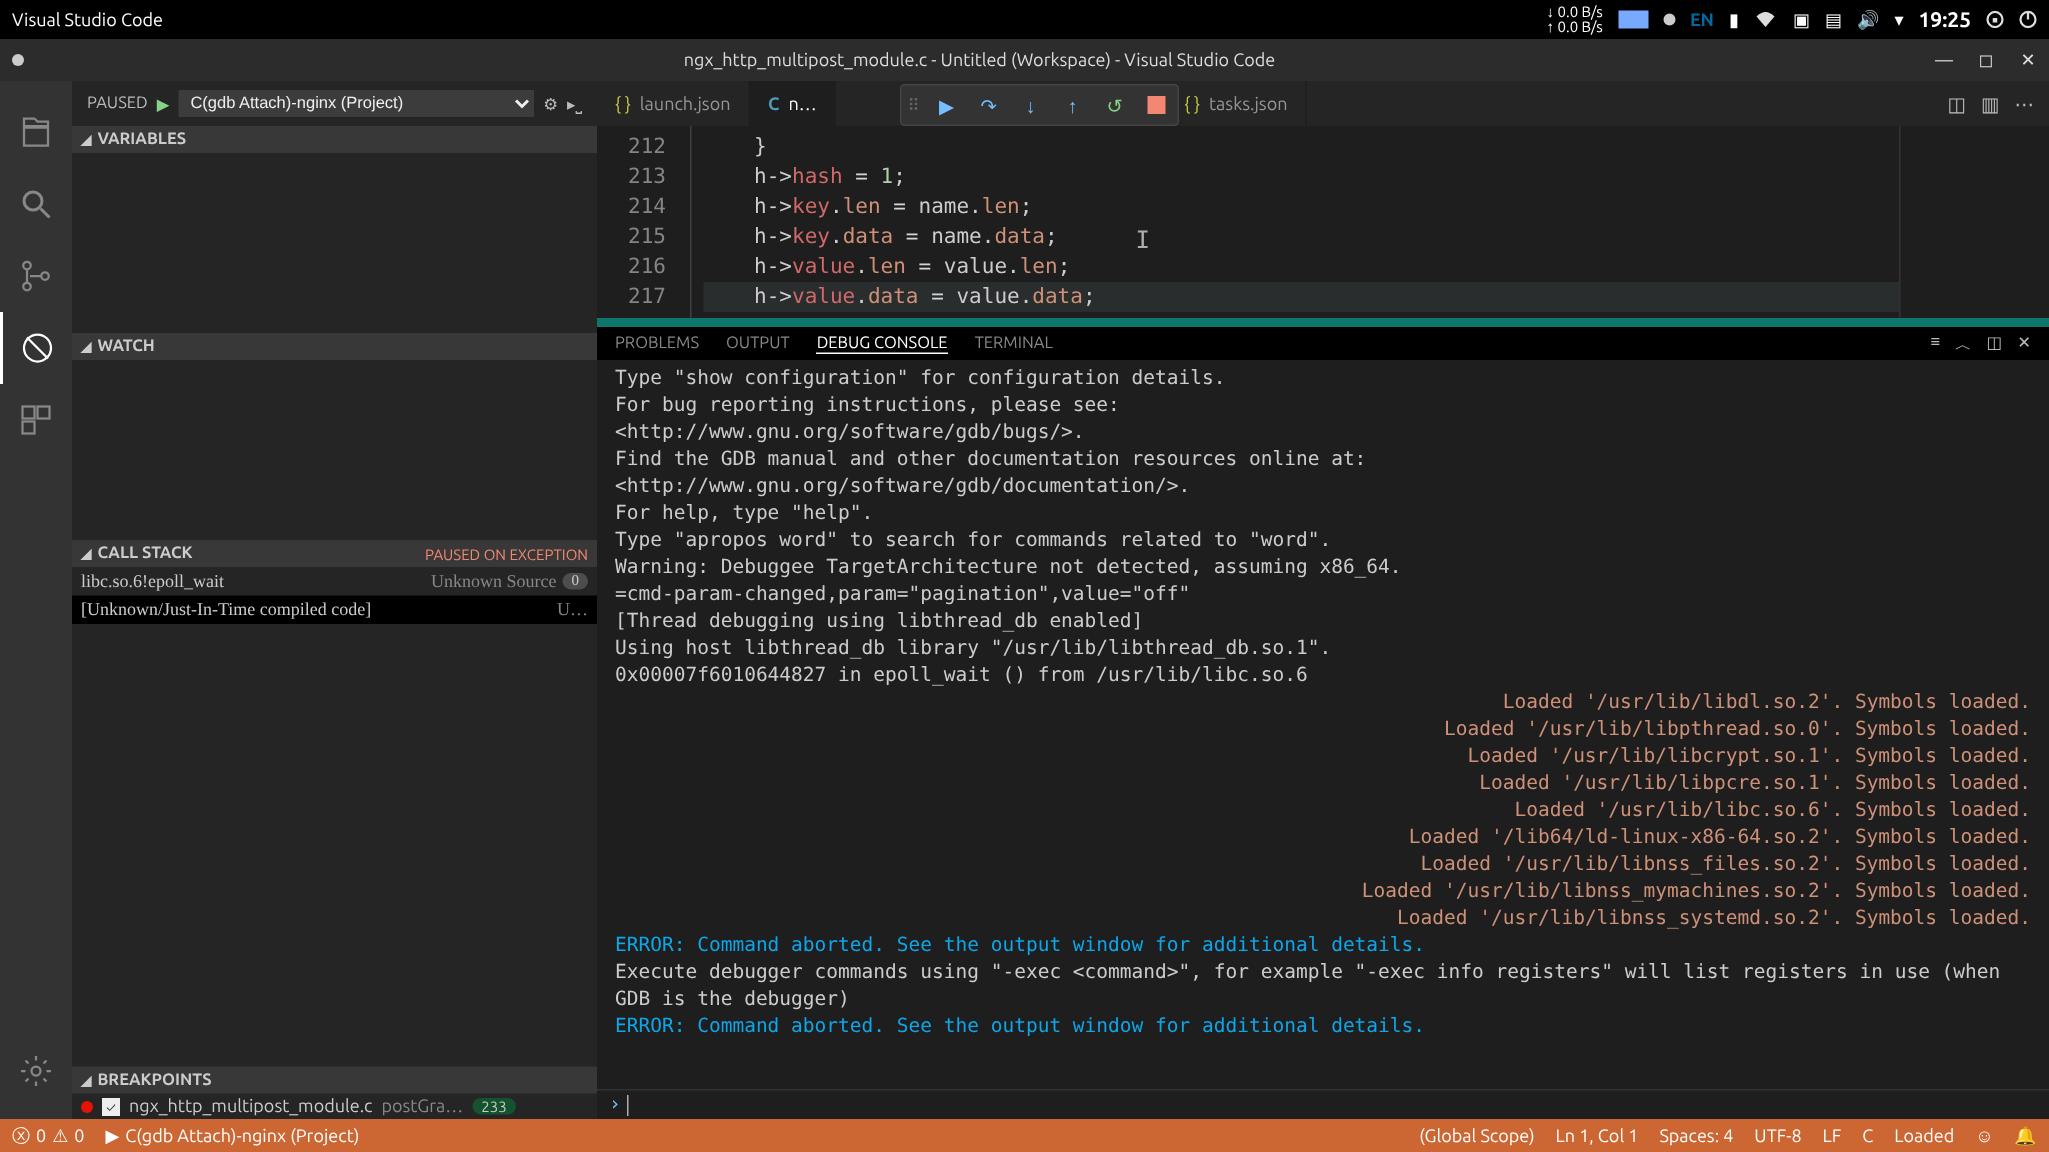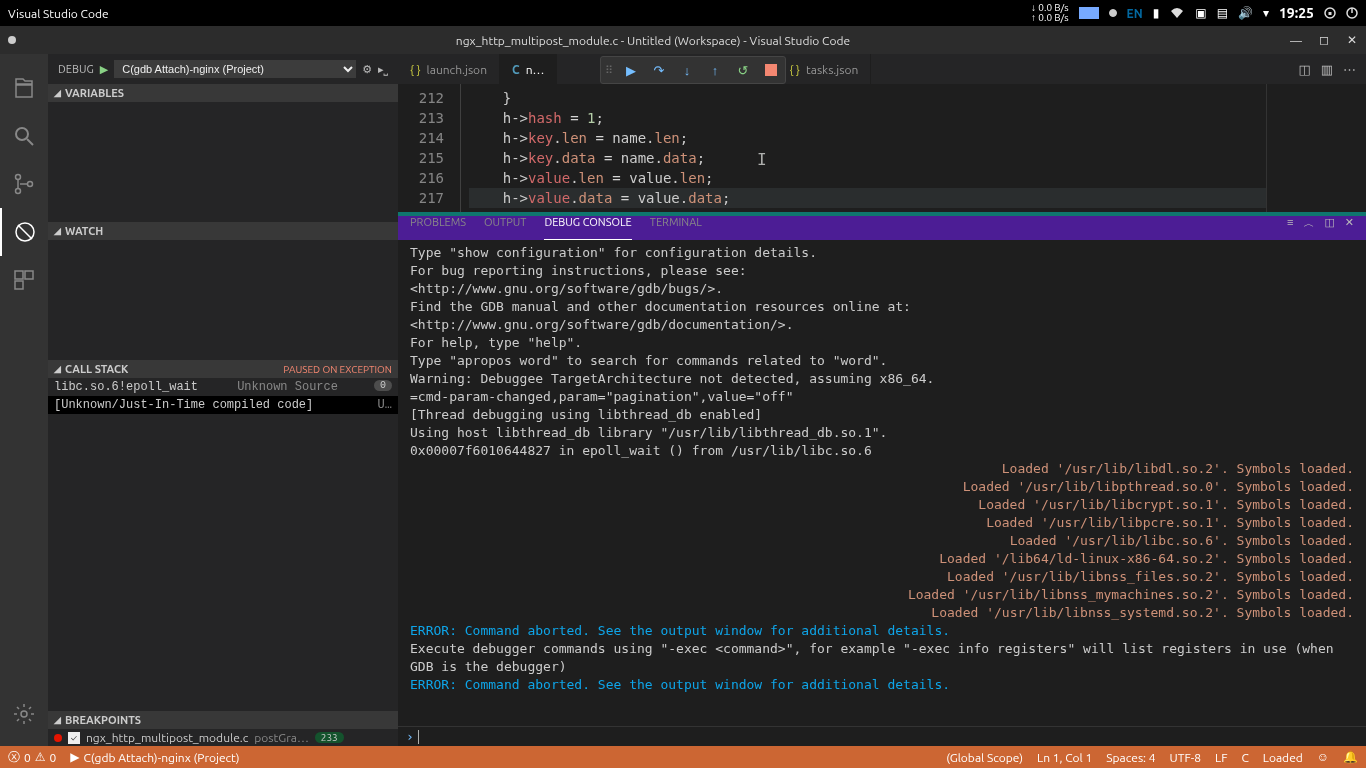--- a/index.html
+++ b/index.html
@@ -29,21 +29,21 @@
 .sidebar .dbg-head { height: 30px; display: flex; align-items: center; padding: 0 10px; gap: 6px; color: #bbb; }
 .sidebar .dbg-head select { background: #3c3c3c; color: #eee; border: none; font-size: 11px; padding: 2px 4px; flex: 1; }
 .sidebar .play-btn { color: #89d185; cursor: pointer; }
 .sidebar .section-hdr { background: #383838; color: #ccc; padding: 3px 6px; font-size: 11px; font-weight: bold; display: flex; align-items: center; }
 .sidebar .section-hdr .twisty { margin-right: 4px; font-size: 9px; }
 .sidebar .section-hdr .badge-right { margin-left: auto; color: #f48771; font-weight: normal; font-size: 10px; }
 .sidebar .section-body { flex: 0 0 auto; }
 .sidebar .variables-body { height: 120px; }
 .sidebar .watch-body { height: 120px; }
 .sidebar .callstack-body {  }
-.sidebar .cs-row { display: flex; padding: 2px 6px; font-family: Liberation Mono, monospace; font-size: 12px; color: #ccc; align-items: flex-start; gap: 32px; }
+.sidebar .cs-row { display: flex; padding: 2px 6px; font-family: Liberation Serif, serif; font-size: 12px; color: #ccc; align-items: center; }
 .sidebar .cs-row.sel { background: #000000; }
 .sidebar .cs-row .fn { flex: 1; white-space: nowrap; overflow: hidden; text-overflow: ellipsis; }
 .sidebar .cs-row .src { color: #888; margin-left: 6px; white-space: nowrap; }
 .sidebar .cs-row .num { background: #4d4d4d; color: #ccc; border-radius: 8px; padding: 0 6px; font-size: 10px; margin-left: 4px; }
 .sidebar .bp-row { display: flex; align-items: center; padding: 2px 6px; font-size: 12px; gap: 6px; }
 .bp-dot { width: 8px; height: 8px; background: #e51400; border-radius: 50%; }
 .bp-chk { width: 12px; height: 12px; background: #eee; display: inline-flex; align-items: center; justify-content: center; font-size: 9px; color: #333; }
 
 .editor { flex: 1; display: flex; flex-direction: column; background: #1e1e1e; min-width: 0; }
 .tabs { height: 30px; background: #252526; display: flex; align-items: stretch; }
@@ -67,21 +67,21 @@
 
 .minimap { width: 100px; background: #1e1e1e; border-left: 1px solid #333; }
 
 .debug-toolbar { position: absolute; top: 56px; left: 600px; background: #333; border: 1px solid #454545; border-radius: 3px; display: flex; align-items: center; padding: 3px 4px; gap: 8px; z-index: 50; }
 .debug-toolbar .grip { color: #666; cursor: move; font-size: 11px; }
 .debug-toolbar .dtb { width: 20px; height: 20px; display: flex; align-items: center; justify-content: center; cursor: pointer; }
 .c-blue { color: #75beff; }
 .c-green { color: #89d185; }
 .c-stop { background: #f48771; width: 12px; height: 12px; }
 
-.panel-tabs { height: 28px; border-top: 4px solid #0f766e; background: #4c1d95; display: flex; padding: 0 12px; gap: 18px; font-size: 11px; color: #888; }
+.panel-tabs { height: 28px; border-top: 6px solid #0f766e; background: #000000; display: flex; align-items: center; padding: 0 12px; gap: 18px; font-size: 11px; color: #888; }
 .panel-tabs .ptab { cursor: pointer; }
 .panel-tabs .ptab.active { color: #fff; border-bottom: 1px solid #fff; }
 .panel-tabs .pactions { margin-left: auto; display: flex; gap: 10px; color: #bbb; }
 
 .console { flex: 1; overflow: hidden; font-family: Consolas, monospace; font-size: 13px; line-height: 18px; padding: 4px 12px; color: #ccc; }
 .console .loaded { color: #ce9178; text-align: right; }
 .console .err { color: #0ea5e9; }
 
 .repl { height: 20px; border-top: 1px solid #333; display: flex; align-items: center; padding: 0 8px; font-family: Consolas, monospace; color: #75beff; }
 .repl .caret { width: 1px; height: 14px; background: #aeafad; margin-left: 4px; }
@@ -179,21 +179,21 @@
     <div class="ab-item bottom">
       <svg width="24" height="24" viewBox="0 0 24 24">
           <circle cx="12" cy="12" r="3" fill="none" stroke="currentColor" stroke-width="1.5"></circle>
           <path d="M12 2v3M12 19v3M2 12h3M19 12h3M5 5l2 2M17 17l2 2M19 5l-2 2M5 19l2-2" stroke="currentColor" stroke-width="1.5"></path>
         </svg>
     </div>
   </div>
 
   <div class="sidebar">
     <div class="dbg-head">
-      <span>DEBUG</span>
+      <span>PAUSED</span>
       <span class="play-btn">▶</span>
       <select><option>C(gdb Attach)-nginx (Project)</option></select>
       <span style="cursor:pointer">⚙</span>
       <span style="cursor:pointer">▸⎵</span>
     </div>
     <div class="section-hdr">
         <span class="twisty">◢</span>
         <span>VARIABLES</span>
       </div>
     <div class="section-body variables-body"></div>

